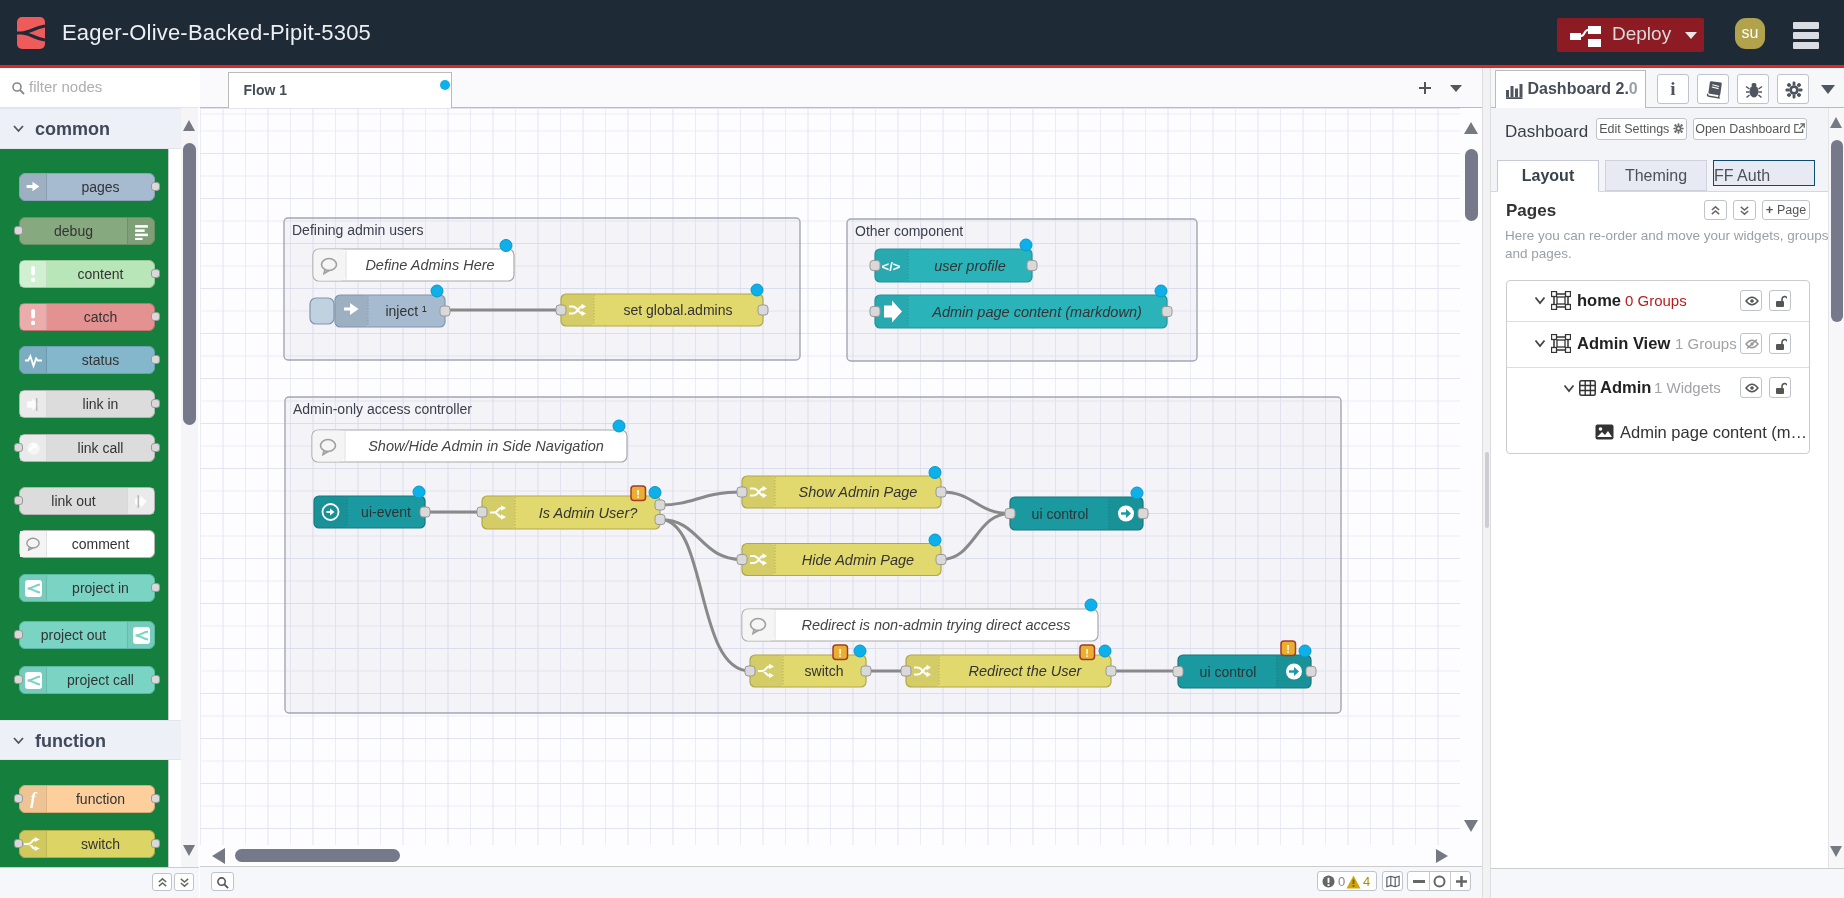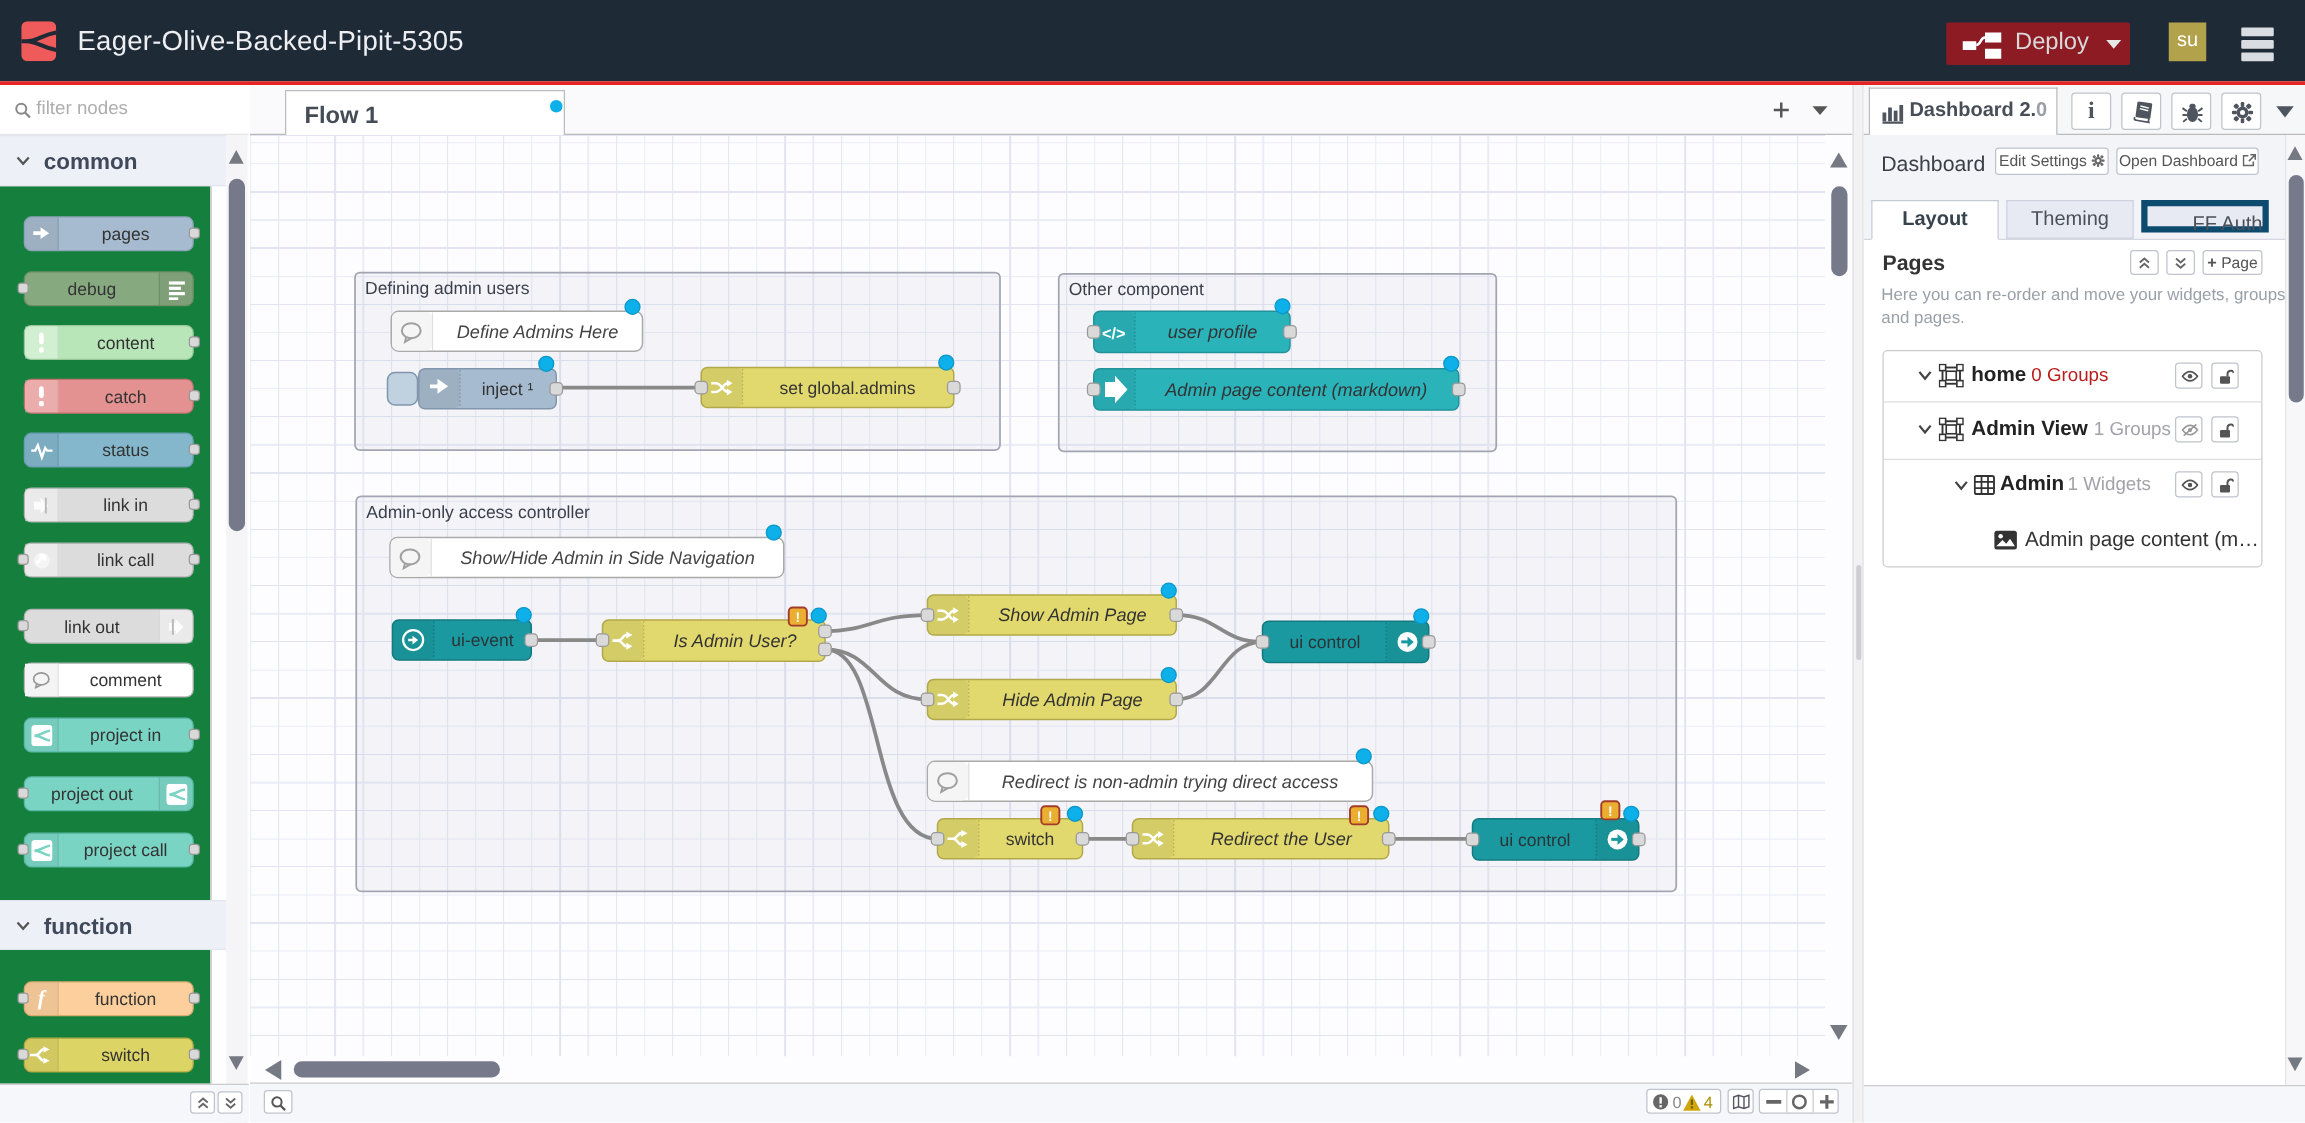--- a/index.html
+++ b/index.html
@@ -40,21 +40,21 @@
  <div class="abs" style="left:1557px;top:18px;width:147px;height:34px;background:#8d1b24;border-radius:2px">
   <svg class="abs" style="left:13px;top:6px" width="32" height="24" viewBox="0 0 32 24">
    <rect x="0" y="9" width="11" height="7" fill="#fff"></rect>
         <rect x="18" y="2" width="13" height="8" fill="#fff"></rect>
         <rect x="18" y="15" width="13" height="8" fill="#fff"></rect>
         <path d="M11 12 C15 12 14 6 18 6" stroke="#fff" stroke-width="2" fill="none"></path>
   </svg>
   <span class="abs" style="left:55px;top:5px;font-size:19px;color:#d9d9d9">Deploy</span>
   <div class="tri" style="left:128px;top:14px;border-left:6px solid transparent;border-right:6px solid transparent;border-top:7px solid #e7e7e7"></div>
  </div>
- <div class="abs" style="left:1735px;top:18px;width:30px;height:31px;background:#b2a24b;border-radius:0;color:#fff;font-size:16px;text-align:center;line-height:30px">su</div>
+ <div class="abs" style="left:1735px;top:18px;width:30px;height:31px;background:#b2a24b;border-radius:11px;color:#fff;font-size:16px;text-align:center;line-height:30px">su</div>
  <div class="abs" style="left:1793px;top:22px;width:26px;height:7px;background:#d9dce0;border-radius:1px"></div>
  <div class="abs" style="left:1793px;top:32px;width:26px;height:7px;background:#d9dce0;border-radius:1px"></div>
  <div class="abs" style="left:1793px;top:42px;width:26px;height:7px;background:#d9dce0;border-radius:1px"></div>
 </div>
 <div id="redline"></div>
 
 <div id="palette">
  <div class="abs" style="left:0;top:0;width:199px;height:40px;background:#fff;border-bottom:1px solid #e5e5e5">
   <svg class="abs" style="left:11px;top:13px" width="14" height="14" viewBox="0 0 14 14">
         <circle cx="6" cy="6" r="4" fill="none" stroke="#888" stroke-width="1.6"></circle>
@@ -226,21 +226,21 @@
           <path d="M2 5.5 L6 2 L10 5.5 M2 10 L6 6.5 L10 10" stroke="#666" stroke-width="1.6" fill="none"></path>
         </svg></div>
   <div class="sbtn" style="left:174px;top:5px;width:20px;height:18px"><svg style="margin:3px 0 0 4px" width="11" height="11" viewBox="0 0 12 12">
           <path d="M2 2 L6 5.5 L10 2 M2 6.5 L6 10 L10 6.5" stroke="#666" stroke-width="1.6" fill="none"></path>
         </svg></div>
  </div>
 </div>
 
 <div id="tabbar">
  <div class="abs" style="left:27.5px;top:4px;width:224px;height:36px;background:#fff;border:1px solid #bbb;border-bottom:none">
-  <span class="abs" style="left:15px;top:9px;font-size:19px;font-weight:bold;color:#444c56">Flow 1</span>
+  <span class="abs" style="left:15px;top:9px;font-size:14px;font-weight:bold;color:#444c56">Flow 1</span>
   <div class="abs" style="left:211px;top:6.5px;width:10px;height:10px;border-radius:50%;background:#0db0e8"></div>
  </div>
  <svg class="abs" style="left:1218px;top:13px" width="14" height="14" viewBox="0 0 14 14">
       <path d="M7 1v12M1 7h12" stroke="#555" stroke-width="2"></path>
     </svg>
  <div class="tri" style="left:1250px;top:17px;border-left:6px solid transparent;border-right:6px solid transparent;border-top:7px solid #555"></div>
 </div>
 
 <div id="canvas">
 <div id="grid"></div>
@@ -558,21 +558,21 @@
       </svg></div>
  <div class="sbtn" style="left:202px;top:10px;width:114px;height:22px;font-size:12.5px;text-align:center;line-height:20px">Open Dashboard <svg width="11" height="11" viewBox="0 0 14 14" style="vertical-align:-1px">
         <path d="M11 8v4H1V2h5" fill="none" stroke="#666" stroke-width="1.6"></path>
         <path d="M8 1h5v5M13 1L6.5 7.5" fill="none" stroke="#666" stroke-width="1.6"></path>
       </svg></div>
 </div>
 
 <div class="abs" style="left:1491px;top:160px;width:337px;height:32px;background:#f3f4f8;border-bottom:1px solid #d4d7e0">
  <div class="abs" style="left:6px;top:0;width:102px;height:32px;background:#fff;border:1px solid #c6cad4;border-bottom:1px solid #fff;font-size:16px;font-weight:bold;color:#36424c;text-align:center;line-height:30px">Layout</div>
  <div class="abs" style="left:114px;top:0;width:102px;height:31px;background:#e7eaf3;border:1px solid #cdd2de;font-size:16px;color:#4b5158;text-align:center;line-height:29px">Theming</div>
- <div class="abs" style="left:222px;top:0;width:102px;height:26px;background:#e7eaf3;border:5px solid #0c4a6e;font-size:16px;color:#4b5158;text-align:right;line-height:29px">FF Auth</div>
+ <div class="abs" style="left:222px;top:0;width:102px;height:26px;background:#e7eaf3;border:1px solid #0c4a6e;font-size:16px;color:#4b5158;text-align:left;line-height:29px">FF Auth</div>
 </div>
 
 <span class="abs" style="left:1506px;top:201px;font-size:17px;font-weight:bold;color:#333">Pages</span>
 <div class="sbtn" style="left:1704px;top:200px;width:23px;height:20px"><svg style="margin:4px 0 0 5px" width="11" height="11" viewBox="0 0 12 12">
       <path d="M2 5.5 L6 2 L10 5.5 M2 10 L6 6.5 L10 10" stroke="#666" stroke-width="1.6" fill="none"></path>
     </svg></div>
 <div class="sbtn" style="left:1733px;top:200px;width:23px;height:20px"><svg style="margin:4px 0 0 5px" width="11" height="11" viewBox="0 0 12 12">
       <path d="M2 2 L6 5.5 L10 2 M2 6.5 L6 10 L10 6.5" stroke="#666" stroke-width="1.6" fill="none"></path>
     </svg></div>
 <div class="sbtn" style="left:1762px;top:200px;width:48px;height:20px;font-size:12.5px;text-align:center;line-height:18px"><b style="font-size:13px">+</b> Page</div>

